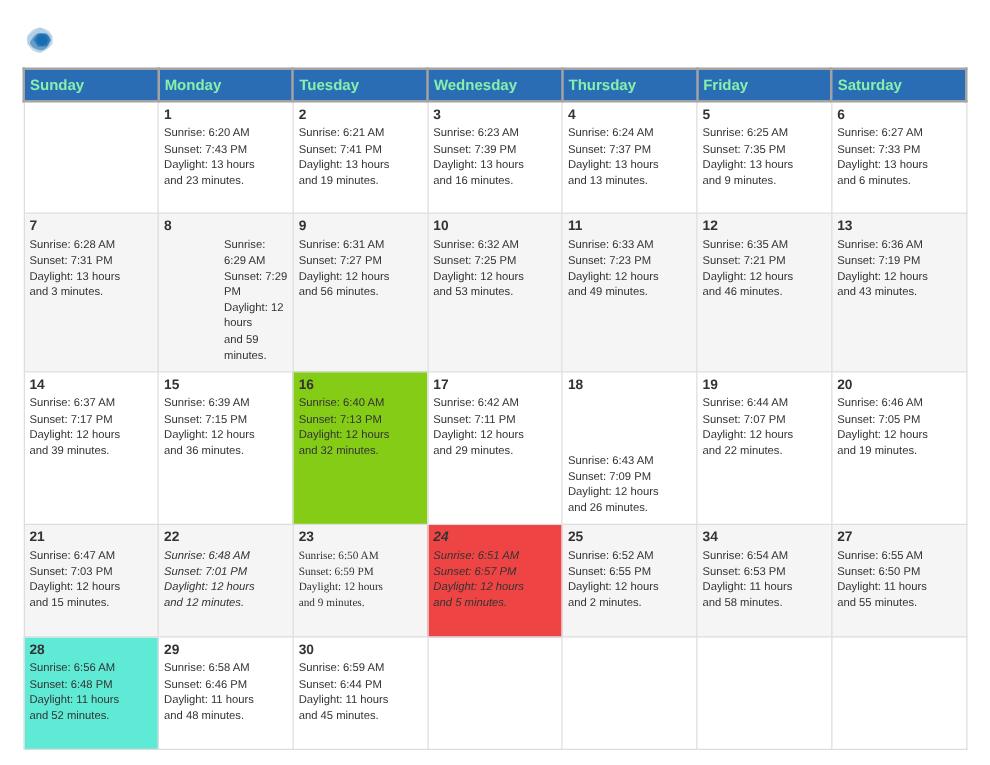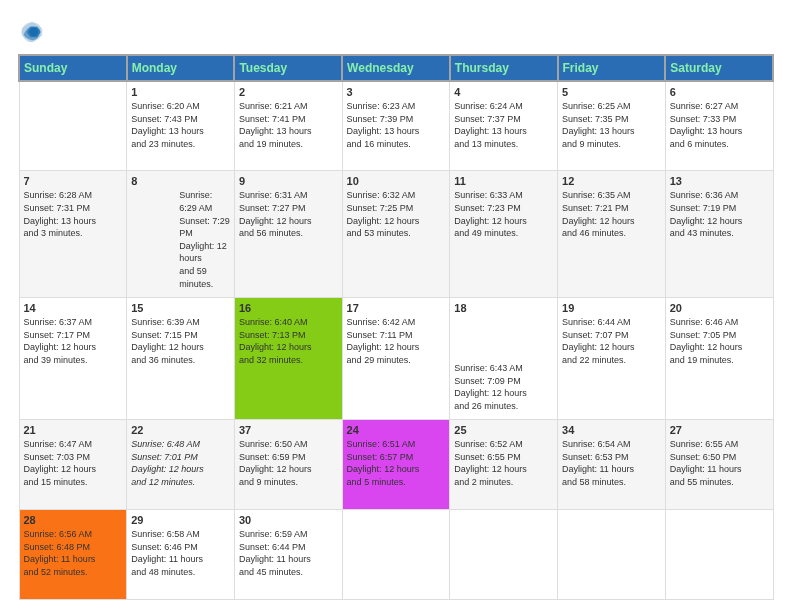--- a/index.html
+++ b/index.html
@@ -298,27 +298,27 @@
 and 15 minutes.</div>
           </td>
           <td style="background-color: rgb(245, 245, 245);">
             <span class="day-num">22</span>
             <div class="day-info" style="white-space: pre-line; font-style: italic;">Sunrise: 6:48 AM
 Sunset: 7:01 PM
 Daylight: 12 hours
 and 12 minutes.</div>
           </td>
           <td style="background-color: rgb(245, 245, 245);">
-            <span class="day-num">37</span>
-            <div class="day-info" style="white-space: pre-line;">Sunrise: 6:50 AM
+            <span class="day-num">23</span>
+            <div class="day-info" style="white-space: pre-line; font-family: Liberation Serif, serif;">Sunrise: 6:50 AM
 Sunset: 6:59 PM
 Daylight: 12 hours
 and 9 minutes.</div>
           </td>
-          <td style="background-color: #d946ef;">
+          <td style="background-color: #ef4444; font-style: italic;">
             <span class="day-num">24</span>
             <div class="day-info" style="white-space: pre-line;">Sunrise: 6:51 AM
 Sunset: 6:57 PM
 Daylight: 12 hours
 and 5 minutes.</div>
           </td>
           <td style="background-color: rgb(245, 245, 245);">
             <span class="day-num">25</span>
             <div class="day-info" style="white-space: pre-line;">Sunrise: 6:52 AM
 Sunset: 6:55 PM
@@ -334,21 +334,21 @@
           </td>
           <td style="background-color: rgb(245, 245, 245);">
             <span class="day-num">27</span>
             <div class="day-info" style="white-space: pre-line;">Sunrise: 6:55 AM
 Sunset: 6:50 PM
 Daylight: 11 hours
 and 55 minutes.</div>
           </td>
         </tr>
         <tr>
-          <td style="background-color: #f97316;">
+          <td style="background-color: #5eead4;">
             <span class="day-num">28</span>
             <div class="day-info" style="white-space: pre-line;">Sunrise: 6:56 AM
 Sunset: 6:48 PM
 Daylight: 11 hours
 and 52 minutes.</div>
           </td>
           <td style="background-color: rgb(255, 255, 255);">
             <span class="day-num">29</span>
             <div class="day-info" style="white-space: pre-line;">Sunrise: 6:58 AM
 Sunset: 6:46 PM

